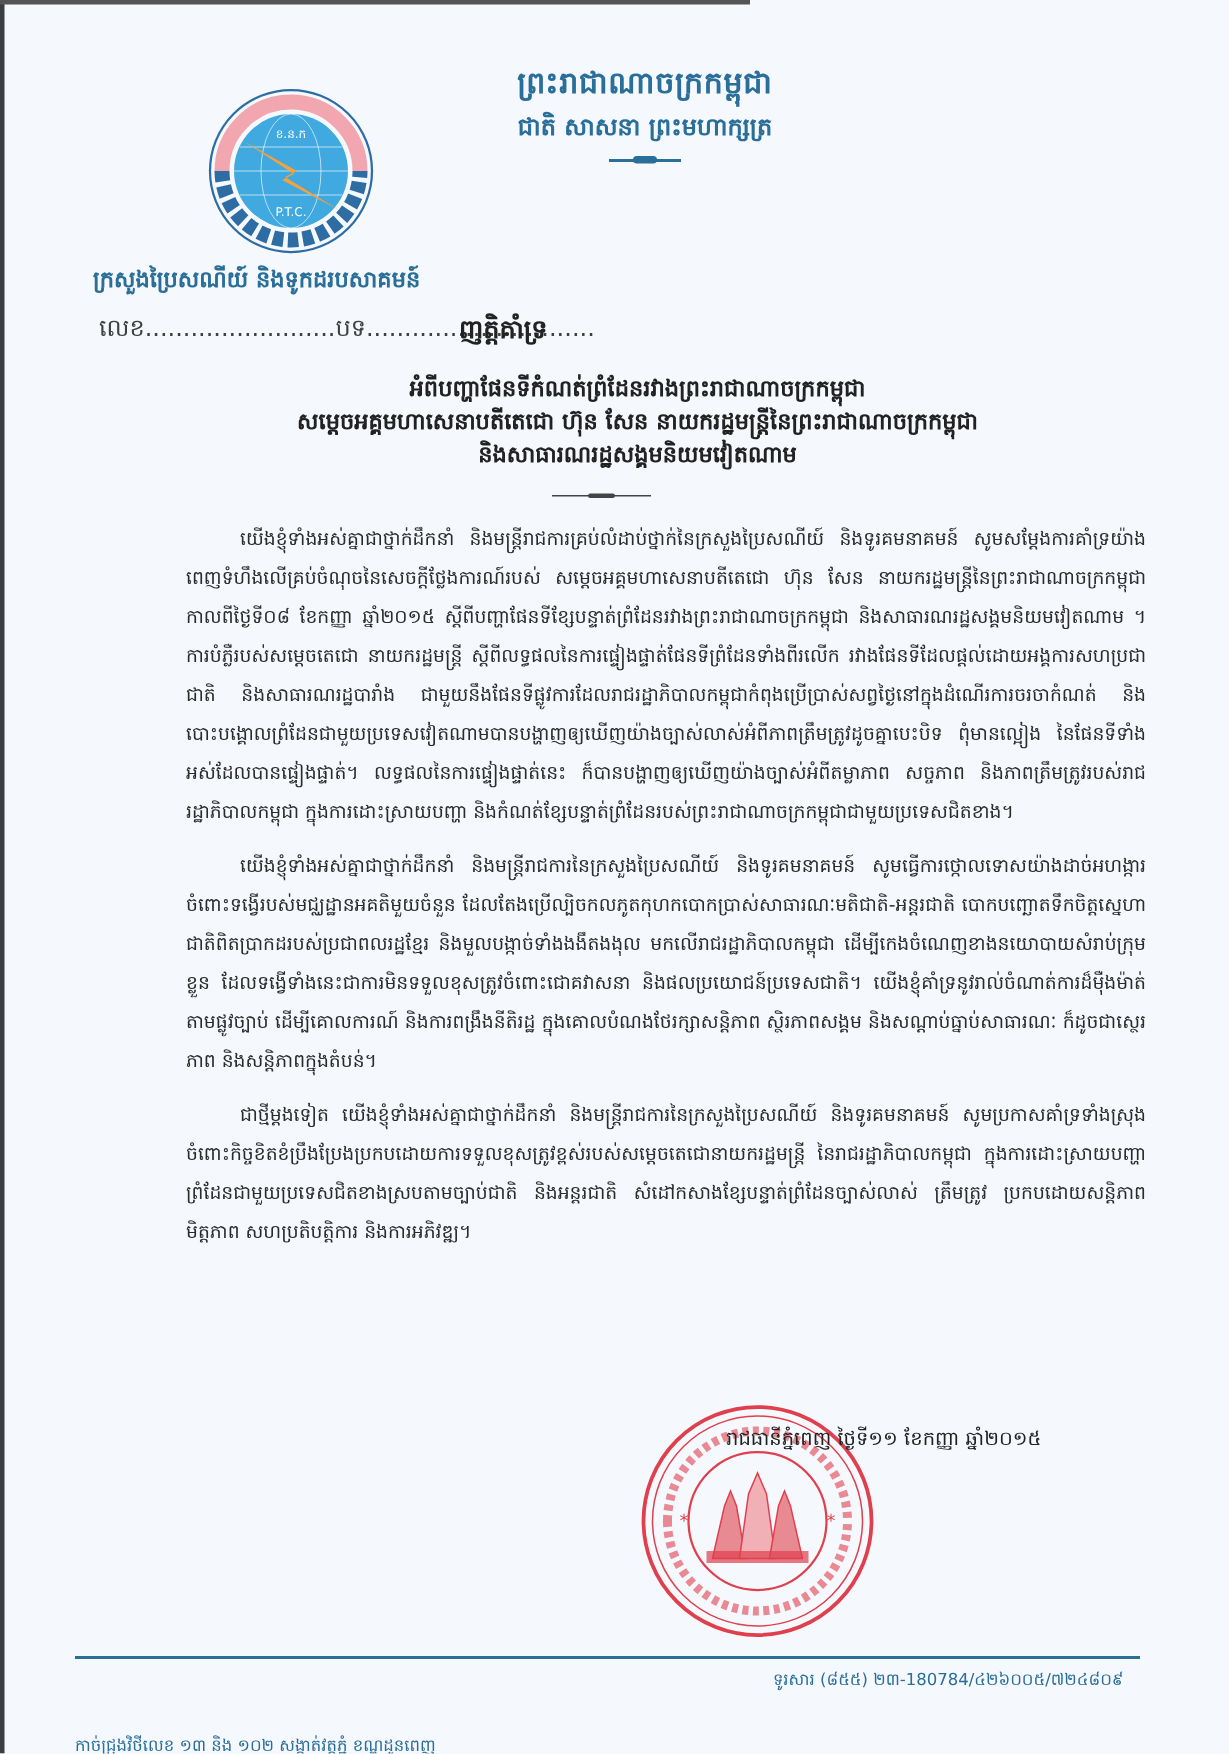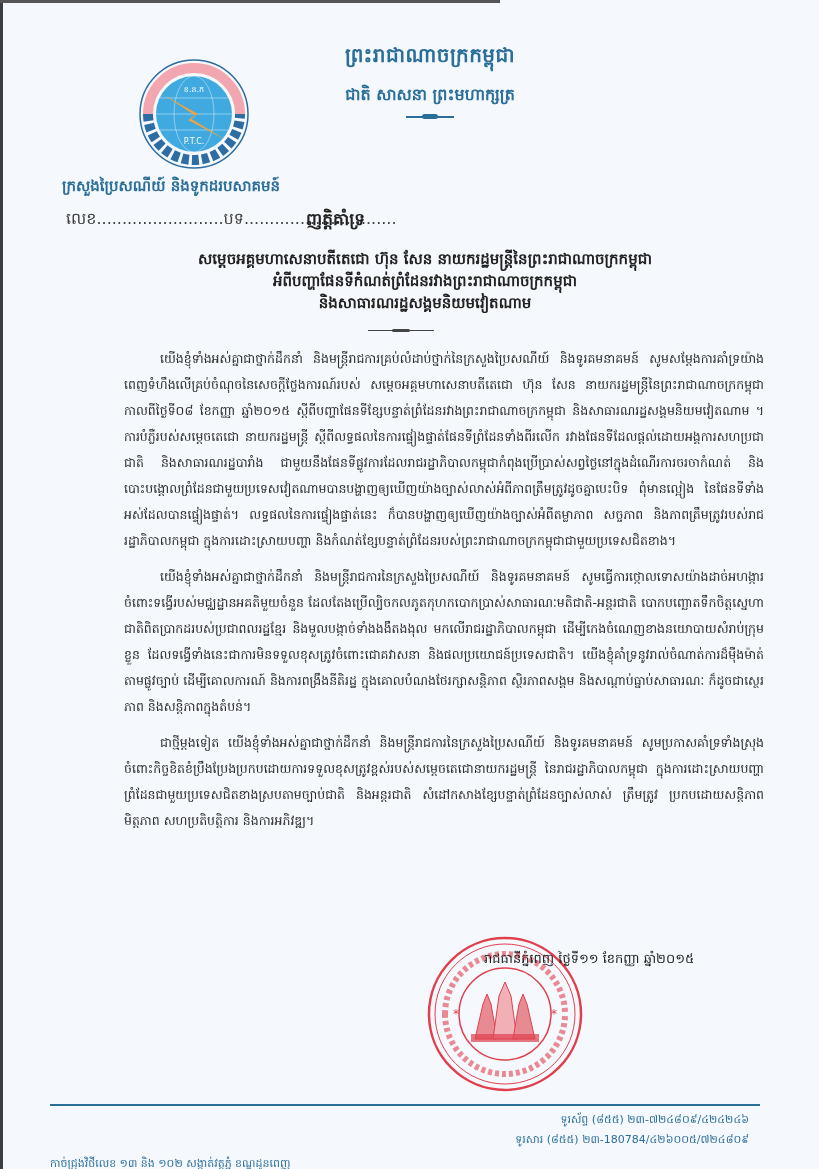--- a/index.html
+++ b/index.html
@@ -9,21 +9,21 @@
       position: relative;
       overflow: hidden;
       font-family: "DejaVu Sans", sans-serif;
       color: #222;
     }
     .edge-left { position: absolute; left: 0; top: 0; width: 3px; height: 1169px; background: #3a3d42; }
     .edge-top { position: absolute; left: 0; top: 0; width: 500px; height: 3px; background: #555; }
 
     .kingdom { position: absolute; left: 300px; top: 42px; width: 260px; text-align: center; color: #2a6e9a; }
     .kingdom .k1 { font-size: 20px; font-weight: bold; letter-spacing: 0.5px; }
-    .kingdom .k2 { font-size: 16px; font-weight: bold; margin-top: 12px; }
+    .kingdom .k2 { font-size: 16px; font-weight: bold; margin-top: 2px; }
     .kingdom .orn { margin: 8px auto 0; width: 48px; height: 2px; background: #2a6e9a; position: relative; }
     .kingdom .orn::after { content:""; position:absolute; left:16px; top:-2px; width:16px; height:5px; background:#2a6e9a; border-radius:3px; }
 
     .logo { position: absolute; left: 138px; top: 58px; width: 112px; height: 112px; }
 
     .ministry { position: absolute; left: 62px; top: 176px; font-size: 15px; font-weight: bold; color: #2a6e9a; }
     .refline { position: absolute; left: 66px; top: 208px; font-size: 16px; color: #404040; }
 
     .doc-title { position: absolute; left: 0; width: 671px; top: 208px; text-align: center; font-size: 17px; font-weight: bold; color: #222; }
     .subject { position: absolute; left: 100px; width: 650px; top: 248px; text-align: center; font-size: 15px; font-weight: bold; line-height: 22px; color: #222; }
@@ -66,22 +66,22 @@
   <text x="56" y="34" font-size="8" fill="#fff" text-anchor="middle" font-family="DejaVu Sans, sans-serif">ខ.ន.ក</text>
   <text x="56" y="86" font-size="8" fill="#fff" text-anchor="middle" font-family="DejaVu Sans, sans-serif">P.T.C.</text>
 </svg>
 
 <div class="ministry">ក្រសួងប្រៃសណីយ៍ និងទូកដរបសាគមន៍</div>
 <div class="refline">លេខ.........................បទ..............................</div>
 
 <div class="doc-title">ញត្តិគាំទ្រ</div>
 
 <div class="subject">
+  <div>អំពីបញ្ហាផែនទីកំណត់ព្រំដែនរវាងព្រះរាជាណាចក្រកម្ពុជា</div>
   <div>សម្តេចអគ្គមហាសេនាបតីតេជោ ហ៊ុន សែន នាយករដ្ឋមន្ត្រីនៃព្រះរាជាណាចក្រកម្ពុជា</div>
-  <div>អំពីបញ្ហាផែនទីកំណត់ព្រំដែនរវាងព្រះរាជាណាចក្រកម្ពុជា</div>
   <div>និងសាធារណរដ្ឋសង្គមនិយមវៀតណាម</div>
 </div>
 <div class="subject-orn"></div>
 
 <div class="body-text">
   <p>យើងខ្ញុំទាំងអស់គ្នាជាថ្នាក់ដឹកនាំ និងមន្ត្រីរាជការគ្រប់លំដាប់ថ្នាក់នៃក្រសួងប្រៃសណីយ៍ និងទូរគមនាគមន៍ សូមសម្តែងការគាំទ្រយ៉ាងពេញទំហឹងលើគ្រប់ចំណុចនៃសេចក្តីថ្លែងការណ៍របស់ សម្តេចអគ្គមហាសេនាបតីតេជោ ហ៊ុន សែន នាយករដ្ឋមន្ត្រីនៃព្រះរាជាណាចក្រកម្ពុជា កាលពីថ្ងៃទី០៨ ខែកញ្ញា ឆ្នាំ២០១៥ ស្តីពីបញ្ហាផែនទីខ្សែបន្ទាត់ព្រំដែនរវាងព្រះរាជាណាចក្រកម្ពុជា និងសាធារណរដ្ឋសង្គមនិយមវៀតណាម ។ ការបំភ្លឺរបស់សម្តេចតេជោ នាយករដ្ឋមន្ត្រី ស្តីពីលទ្ធផលនៃការផ្ទៀងផ្ទាត់ផែនទីព្រំដែនទាំងពីរលើក រវាងផែនទីដែលផ្តល់ដោយអង្គការសហប្រជាជាតិ និងសាធារណរដ្ឋបារាំង ជាមួយនឹងផែនទីផ្លូវការដែលរាជរដ្ឋាភិបាលកម្ពុជាកំពុងប្រើប្រាស់សព្វថ្ងៃនៅក្នុងដំណើរការចរចាកំណត់ និងបោះបង្គោលព្រំដែនជាមួយប្រទេសវៀតណាមបានបង្ហាញឲ្យឃើញយ៉ាងច្បាស់លាស់អំពីភាពត្រឹមត្រូវដូចគ្នាបេះបិទ ពុំមានល្អៀង នៃផែនទីទាំងអស់ដែលបានផ្ទៀងផ្ទាត់។ លទ្ធផលនៃការផ្ទៀងផ្ទាត់នេះ ក៏បានបង្ហាញឲ្យឃើញយ៉ាងច្បាស់អំពីតម្លាភាព សច្ចភាព និងភាពត្រឹមត្រូវរបស់រាជរដ្ឋាភិបាលកម្ពុជា ក្នុងការដោះស្រាយបញ្ហា និងកំណត់ខ្សែបន្ទាត់ព្រំដែនរបស់ព្រះរាជាណាចក្រកម្ពុជាជាមួយប្រទេសជិតខាង។</p>
   <p>យើងខ្ញុំទាំងអស់គ្នាជាថ្នាក់ដឹកនាំ និងមន្ត្រីរាជការនៃក្រសួងប្រៃសណីយ៍ និងទូរគមនាគមន៍ សូមធ្វើការថ្កោលទោសយ៉ាងដាច់អហង្ការចំពោះទង្វើរបស់មជ្ឈដ្ឋានអគតិមួយចំនួន ដែលតែងប្រើល្បិចកលភូតកុហកបោកប្រាស់សាធារណៈមតិជាតិ-អន្តរជាតិ បោកបញ្ឆោតទឹកចិត្តស្នេហាជាតិពិតប្រាកដរបស់ប្រជាពលរដ្ឋខ្មែរ និងមួលបង្កាច់ទាំងងងឹតងងុល មកលើរាជរដ្ឋាភិបាលកម្ពុជា ដើម្បីកេងចំណេញខាងនយោបាយសំរាប់ក្រុមខ្លួន ដែលទង្វើទាំងនេះជាការមិនទទួលខុសត្រូវចំពោះជោគវាសនា និងផលប្រយោជន៍ប្រទេសជាតិ។ យើងខ្ញុំគាំទ្រនូវរាល់ចំណាត់ការដ៏មុឺងម៉ាត់តាមផ្លូវច្បាប់ ដើម្បីគោលការណ៍ និងការពង្រឹងនីតិរដ្ឋ ក្នុងគោលបំណងថែរក្សាសន្តិភាព ស្ថិរភាពសង្គម និងសណ្តាប់ធ្នាប់សាធារណៈ ក៏ដូចជាស្ថេរភាព និងសន្តិភាពក្នុងតំបន់។</p>
   <p>ជាថ្មីម្តងទៀត យើងខ្ញុំទាំងអស់គ្នាជាថ្នាក់ដឹកនាំ និងមន្ត្រីរាជការនៃក្រសួងប្រៃសណីយ៍ និងទូរគមនាគមន៍ សូមប្រកាសគាំទ្រទាំងស្រុងចំពោះកិច្ចខិតខំប្រឹងប្រែងប្រកបដោយការទទួលខុសត្រូវខ្ពស់របស់សម្តេចតេជោនាយករដ្ឋមន្ត្រី នៃរាជរដ្ឋាភិបាលកម្ពុជា ក្នុងការដោះស្រាយបញ្ហាព្រំដែនជាមួយប្រទេសជិតខាងស្របតាមច្បាប់ជាតិ និងអន្តរជាតិ សំដៅកសាងខ្សែបន្ទាត់ព្រំដែនច្បាស់លាស់ ត្រឹមត្រូវ ប្រកបដោយសន្តិភាព មិត្តភាព សហប្រតិបត្តិការ និងការអភិវឌ្ឍ។</p>
 </div>
 
@@ -97,15 +97,14 @@
   <rect x="46" y="100" width="68" height="8" fill="#e0404e" opacity="0.7"></rect>
   <path d="M20 80 A60 60 0 0 1 140 80" fill="none" stroke="#e0404e" stroke-width="6" stroke-dasharray="4 3" opacity="0.6"></path>
   <path d="M20 80 A60 60 0 0 0 140 80" fill="none" stroke="#e0404e" stroke-width="6" stroke-dasharray="4 3" opacity="0.6"></path>
 </svg>
 
 <div class="date-line">រាជធានីភ្នំពេញ ថ្ងៃទី១១ ខែកញ្ញា ឆ្នាំ២០១៥</div>
 
 <div class="footer-rule"></div>
 <div class="footer-addr">កាច់ជ្រុងវិថីលេខ ១៣ និង ១០២ សង្កាត់វត្តភ្នំ ខណ្ឌដូនពេញ</div>
 <div class="footer-contact">
-  <div>ទូរស័ព្ទ (៨៥៥) ២៣-៧២៤៨០៩/៤២៤២៤៦</div>
   <div>ទូរសារ (៨៥៥) ២៣-180784/៤២៦០០៥/៧២៤៨០៩</div>
 </div>
 
 </body></html>

